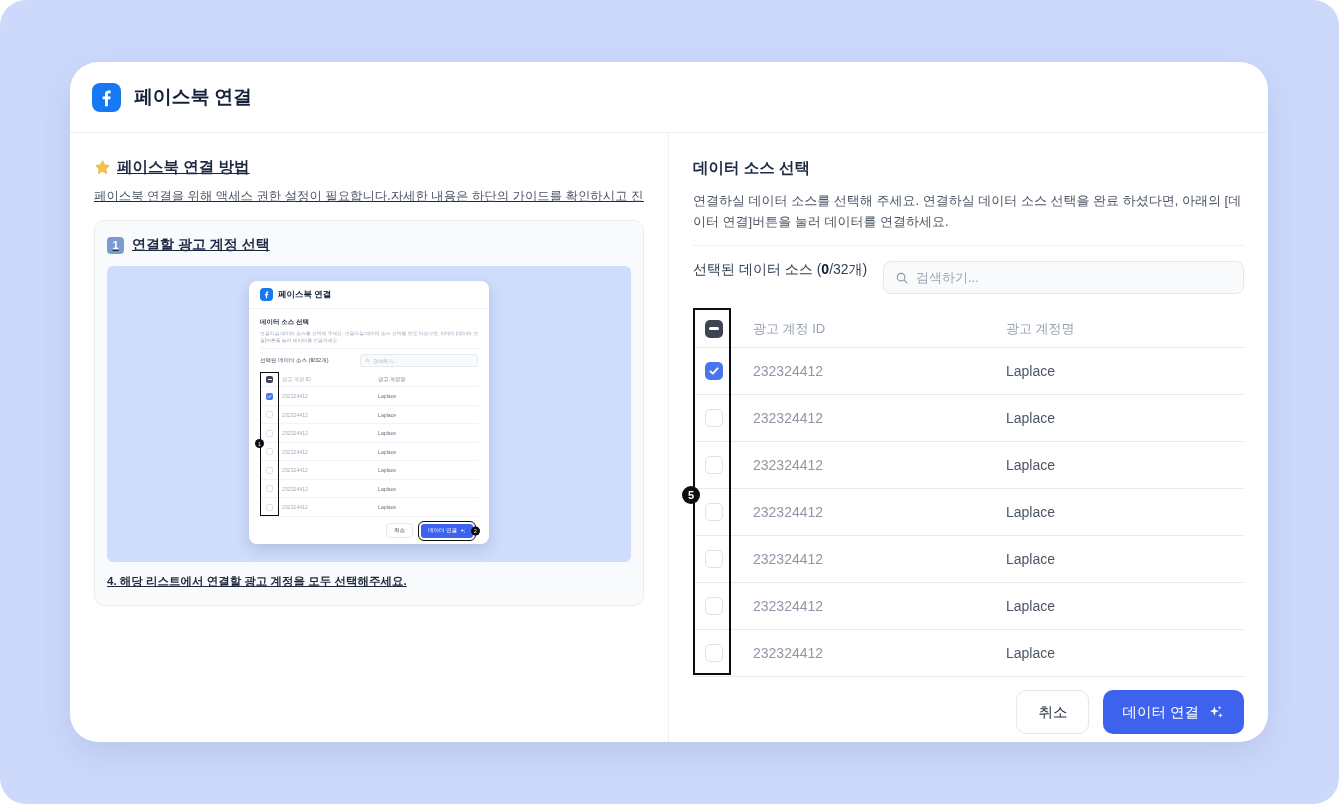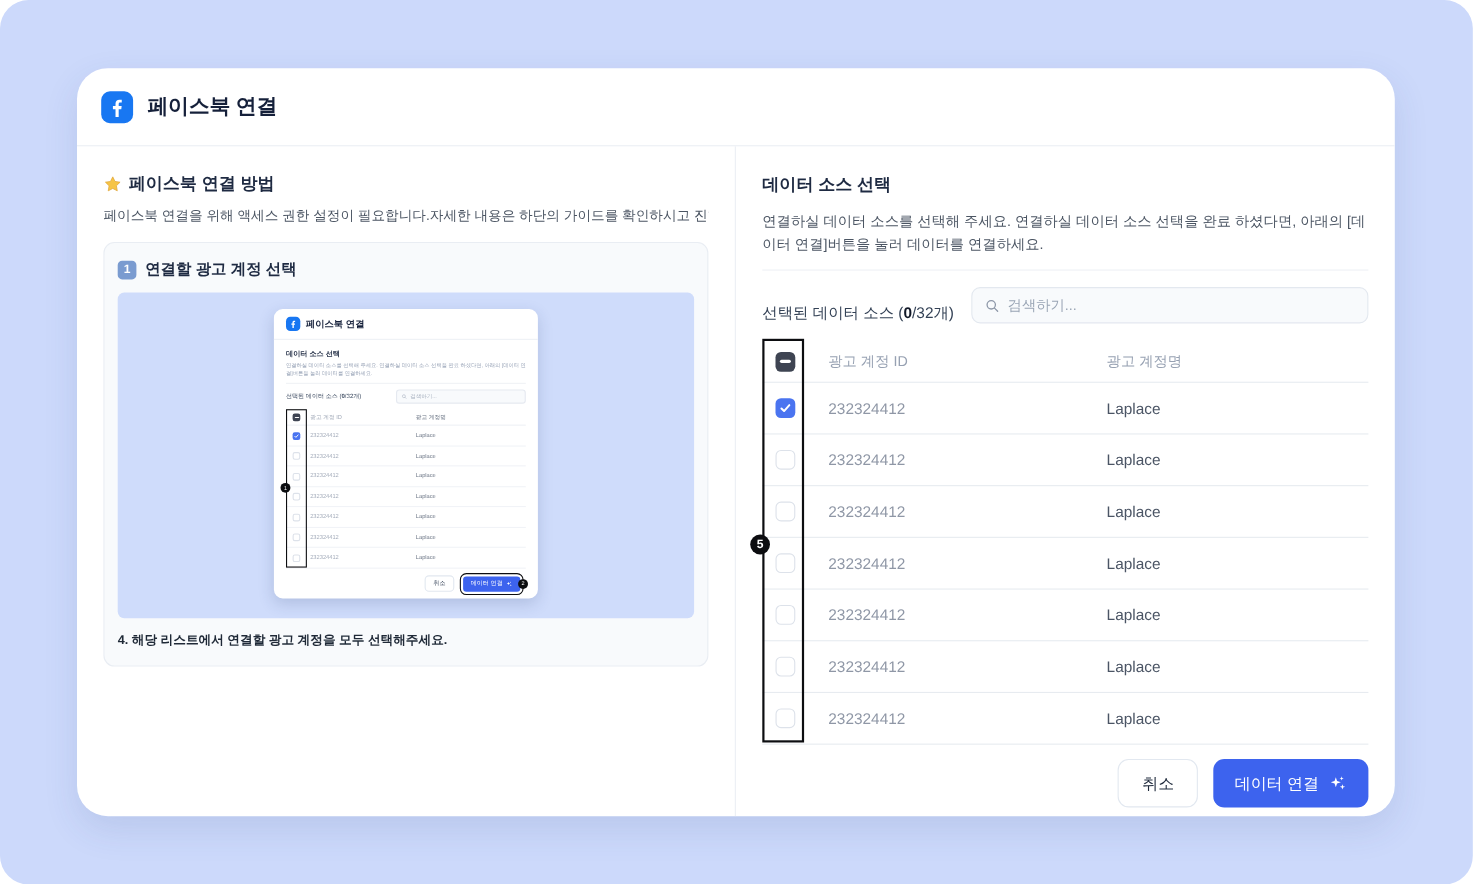--- a/index.html
+++ b/index.html
@@ -23,21 +23,21 @@
   .fb-icon {
     width:29px; height:29px; border-radius:8px; background:#1877f2;
     display:flex; align-items:center; justify-content:center; flex:0 0 auto;
   }
   .fb-icon svg { width:21px; height:21px; }
   .modal-title { font-size:19px; font-weight:bold; color:#15203a; letter-spacing:-.2px; }
 
   .modal-body { display:flex; height:609px; }
 
   
-  .left-panel { width:599px; border-right:1px solid #eceff4; padding:24px; }
+  .left-panel { width:599px; border-right:1px solid #eceff4; padding:24px;text-decoration:underline; }
   .section-title { display:flex; align-items:center; gap:6px; font-size:15.5px; font-weight:bold; color:#1e2a42; }
   .star-icon svg { width:17px; height:17px; display:block; }
   .left-desc {
     margin-top:10px; font-size:12.4px; color:#4b5563; white-space:nowrap; overflow:hidden;
   }
   .step-box {
     margin-top:15px; background:#f8fafc; border:1px solid #e9edf3; border-radius:10px;
     padding:15px 12px 16px;
   }
   .step-title { display:flex; align-items:center; gap:8px; font-size:14px; font-weight:bold; color:#1e2a42; }
@@ -102,21 +102,21 @@
     font-size:5.5px; display:flex; align-items:center; gap:3px;
   }
   .mini-btn-connect svg { width:6px; height:6px; }
   .mini-badge-2 { right:-5px; top:50%; transform:translateY(-50%); }
 
   
   .right-panel { flex:1; padding:25px 24px 0; position:relative; }
   .rp-title { font-size:15.5px; font-weight:bold; color:#1e2a42; }
   .rp-desc { margin-top:11px; font-size:13px; line-height:1.62; color:#4b5563; }
   .rp-divider { margin-top:13px; border-top:1px solid #eef1f6; }
-  .rp-controls { margin-top:15px; display:flex; align-items:flex-end; justify-content:space-between; }
+  .rp-controls { margin-top:15px; display:flex; align-items:flex-start; justify-content:space-between; }
   .selected-label { font-size:14px; color:#334155; }
   .selected-label b { color:#111827; }
   .search-box {
     width:361px; height:33px; background:#f8fafc; border:1px solid #e3e8ef; border-radius:8px;
     display:flex; align-items:center; gap:7px; padding:0 11px;
   }
   .search-box svg { width:14px; height:14px; flex:0 0 auto; }
   .search-box input {
     border:none; outline:none; background:transparent; width:100%;
     font-size:13px; color:#0f172a; font-family:inherit;

